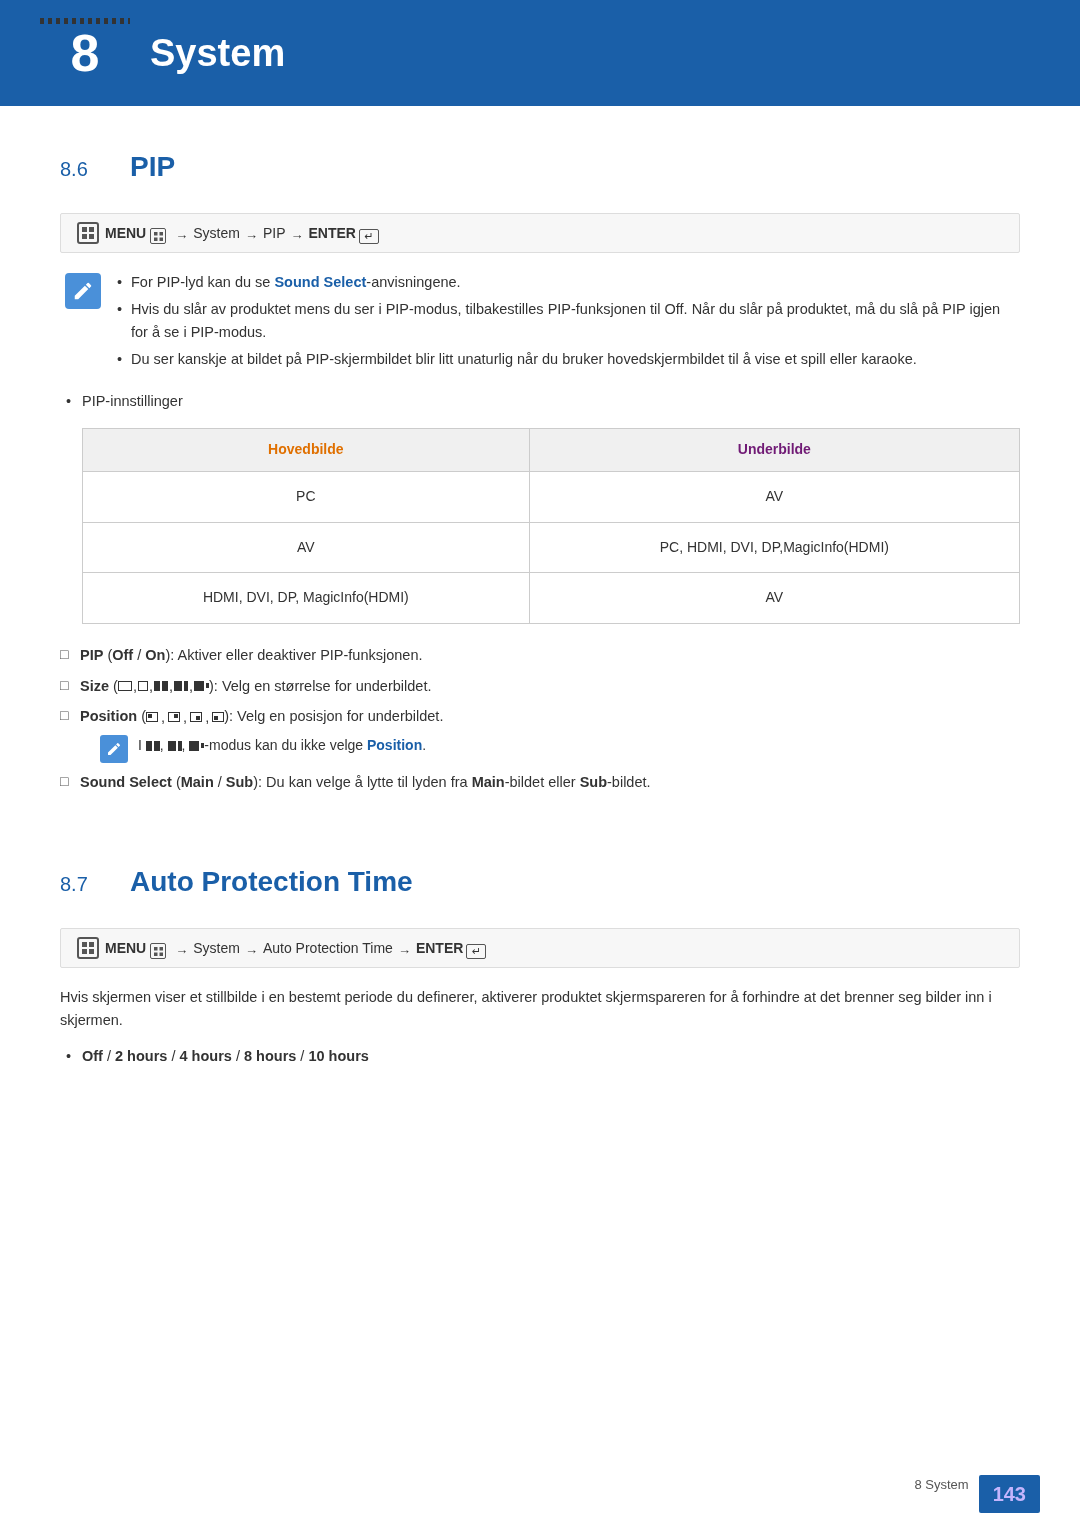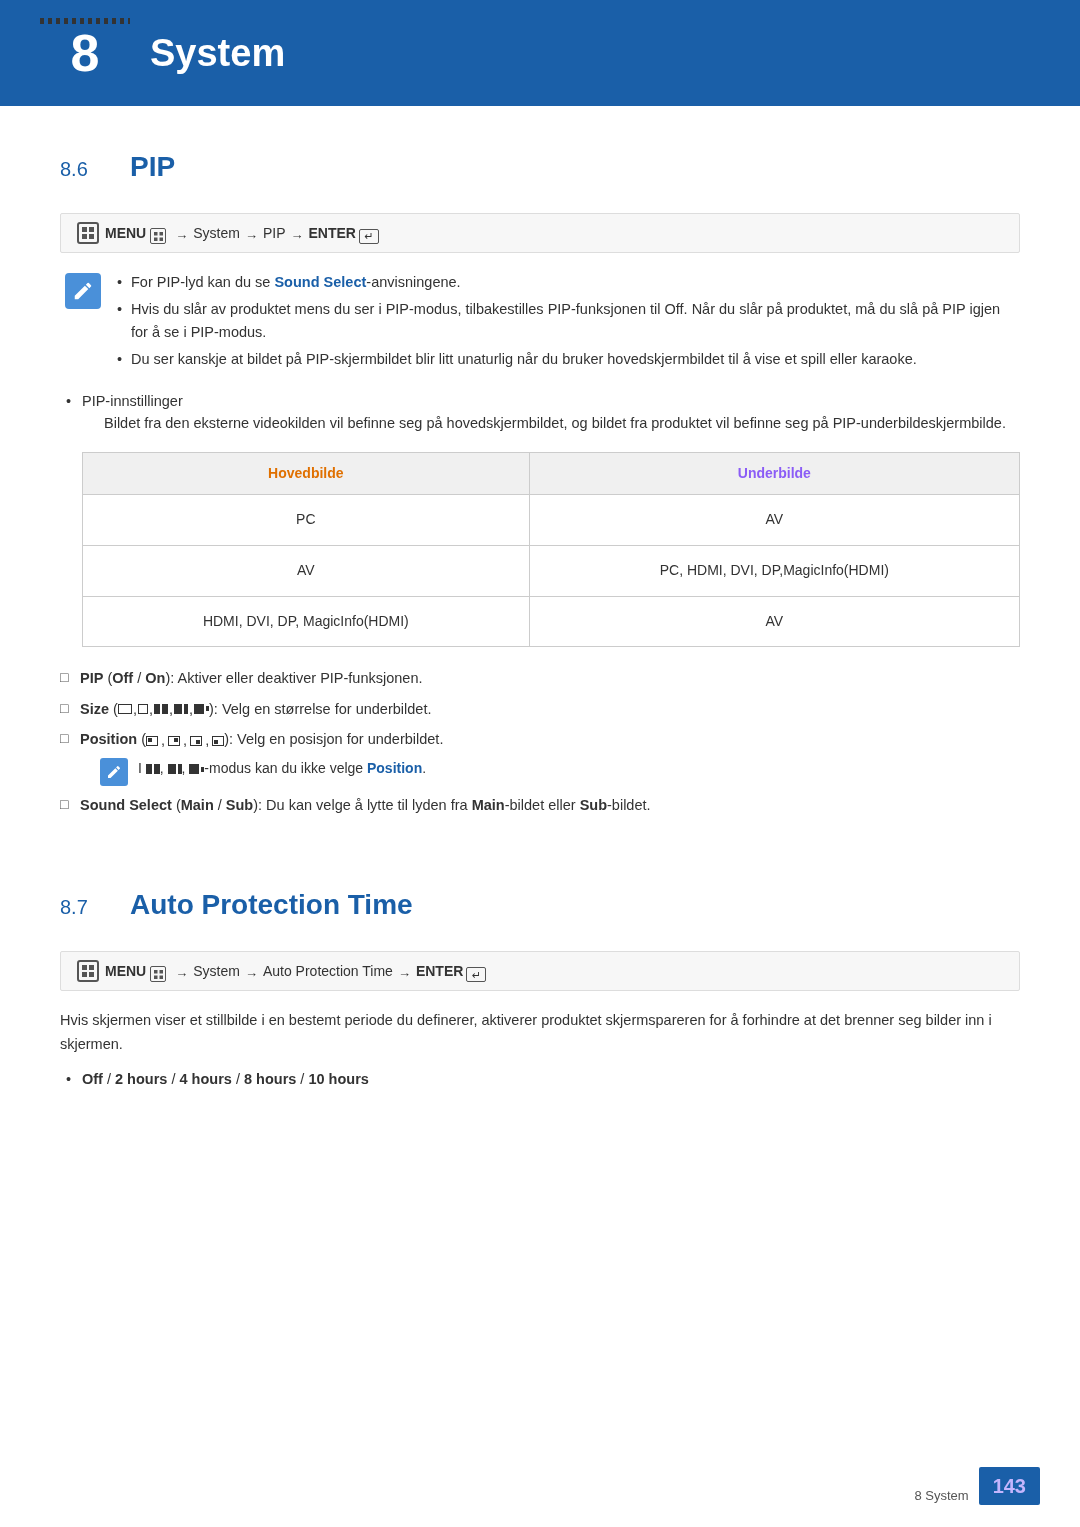--- a/index.html
+++ b/index.html
@@ -193,21 +193,21 @@
 
     .pip-table th {
       background: #f0f0f0;
       border: 1px solid #ccc;
       padding: 10px 16px;
       font-weight: bold;
       text-align: center;
     }
 
     .pip-table th.col1 { color: #e07000; }
-    .pip-table th.col2 { color: #8b5cf6; }
+    .pip-table th.col2 { color: #701a75; }
 
     .pip-table td {
       border: 1px solid #ccc;
       padding: 14px 16px;
       text-align: center;
       background: #fff;
     }
 
     
     .sq-bullet-list {
@@ -254,25 +254,25 @@
 
     .small-note-icon svg {
       width: 16px;
       height: 16px;
       fill: #fff;
     }
 
     
     .page-footer {
       position: absolute;
-      bottom: 12px;
+      bottom: 4px;
       right: 0;
       left: 0;
       display: flex;
-      align-items: flex-end;
+      align-items: flex-start;
       justify-content: flex-end;
       padding: 10px 40px;
       background: #fff;
     }
 
     .footer-section-label {
       font-size: 13px;
       color: #555;
       margin-right: 10px;
     }
@@ -384,21 +384,20 @@
           <li>
             Du ser kanskje at bildet på PIP-skjermbildet blir litt unaturlig når du bruker hovedskjermbildet til å vise et spill eller karaoke.
           </li>
         </ul>
       </div>
     </div>
 
     <ul class="bullet-list">
       <li>
         <span>PIP-innstillinger</span>
-        <div class="pip-settings-desc">Bildet fra den eksterne videokilden vil befinne seg på hovedskjermbildet, og bildet fra produktet vil befinne seg på PIP-underbildeskjermbilde.</div>
 
         
         <table class="pip-table">
           <thead>
             <tr>
               <th class="col1">Hovedbilde</th>
               <th class="col2">Underbilde</th>
             </tr>
           </thead>
           <tbody>

